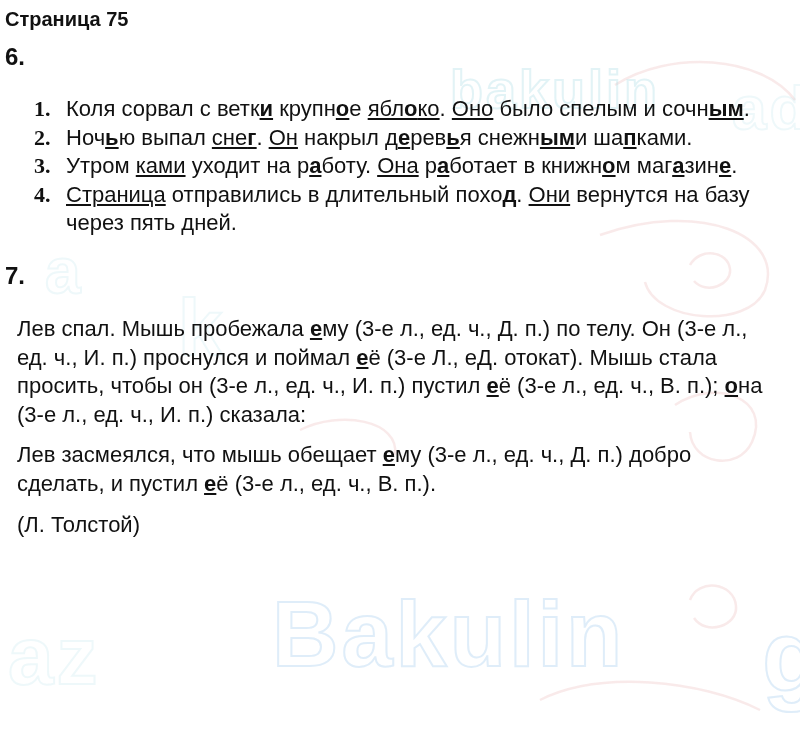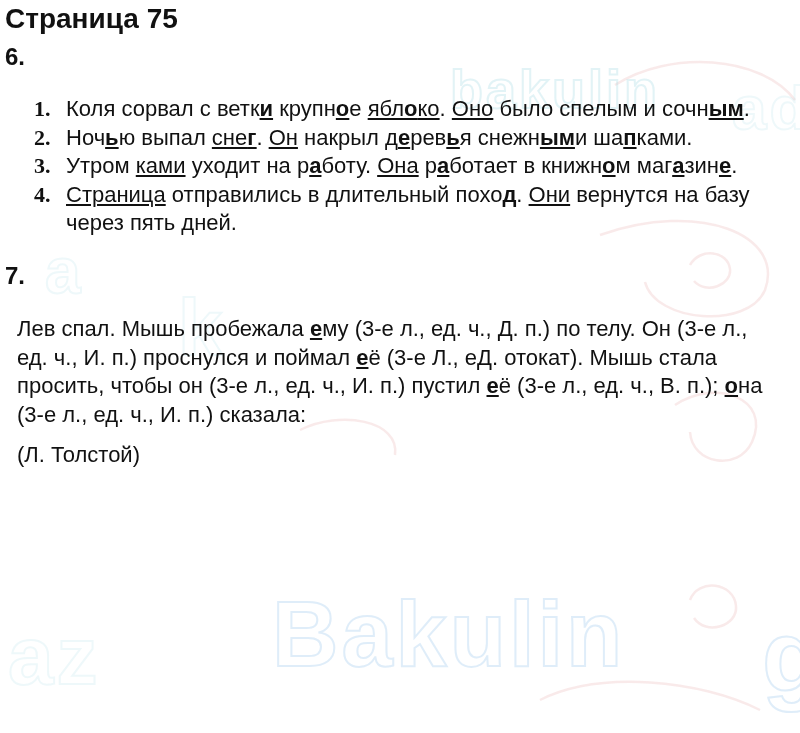--- a/index.html
+++ b/index.html
@@ -13,21 +13,21 @@
   .wm{
     position:absolute;font-weight:bold;letter-spacing:3px;
     color:transparent;-webkit-text-stroke:2px rgba(160,215,225,0.30);
     font-family:"Liberation Sans",sans-serif;white-space:nowrap;margin-top:24px;
   }
   .wm.blue{-webkit-text-stroke-color:rgba(150,195,235,0.30);}
   .wm.faint{-webkit-text-stroke-color:rgba(170,220,228,0.20);}
   .doodles{position:absolute;inset:0;}
   
   .content{position:relative;z-index:2;padding:4px 4px 0 5px;}
-  .page-header{font-size:28px;font-weight:bold;margin:2px 0 0 0;line-height:26px;}
+  .page-header{font-size:20px;font-weight:bold;margin:2px 0 0 0;line-height:26px;}
   .sec-label{font-size:24px;font-weight:bold;line-height:26px;}
   #sec6-label{margin-top:12px;}
   #sec7-label{margin-top:25px;}
   .ex-list{margin-top:25px;font-size:22px;line-height:28.6px;}
   .item{display:flex;align-items:flex-start;}
   .item .num{
     flex:0 0 32px;margin-left:29px;font-weight:bold;
     font-family:"Liberation Serif","DejaVu Serif",serif;font-size:22px;
   }
   .item .txt{flex:1;}
@@ -87,19 +87,20 @@
     <span class="txt"><u>Страница</u> отправились в длительный похо<b class="og">д</b>. <u>Они</u> вернутся на базу<br>через пять дней.</span>
   </div>
 </div>
 
   <div class="sec-label" id="sec7-label">7.</div>
 
   <div class="ex-text" id="ex-text">
   <p>Лев спал. Мышь пробежала <b class="og">е</b>му (3-е л., ед. ч., Д. п.) по телу. Он (3-е л.,<br>ед. ч., И. п.) проснулся и поймал <b class="og">е</b>ё (3-е Л., еД. отокат). Мышь стала<br>просить, чтобы он (3-е л., ед. ч., И. п.) пустил <b class="og">е</b>ё (3-е л., ед. ч., В. п.); <b class="og">о</b>на<br>(3-е л., ед. ч., И. п.) сказала:</p>
 
 
+  <p>Лев засмеялся, что мышь обещает <b class="og">е</b>му (3-е л., ед. ч., Д. п.) добро<br>сделать, и пустил <b class="og">е</b>ё (3-е л., ед. ч., В. п.).</p>
 
 
 
   <p>(Л. Толстой)</p>
 </div>
 
 </div>
 
 </body></html>

